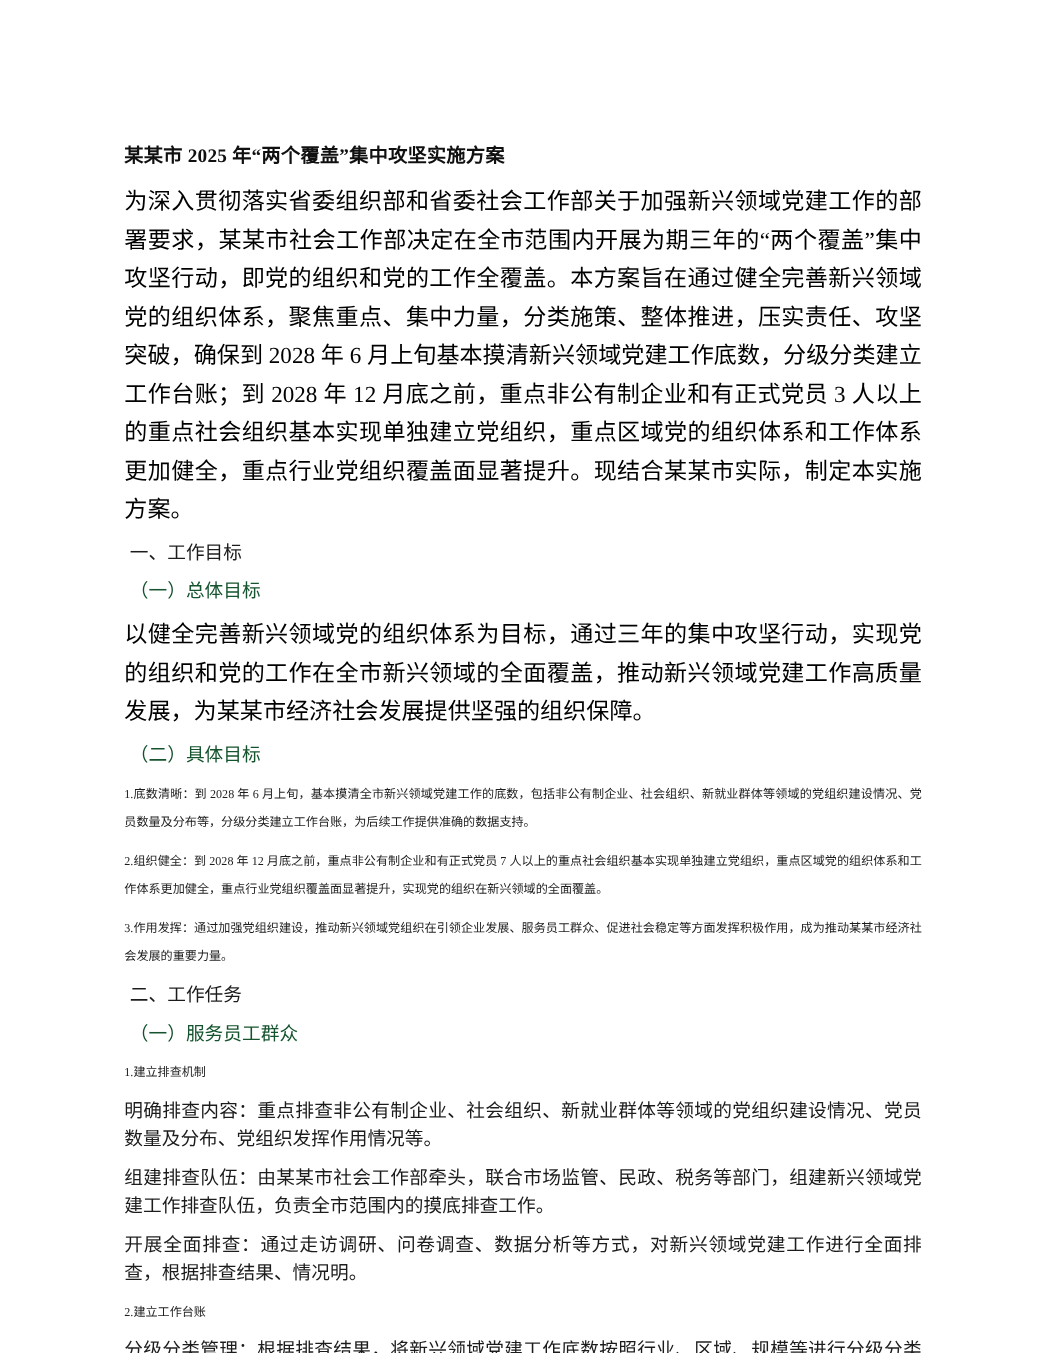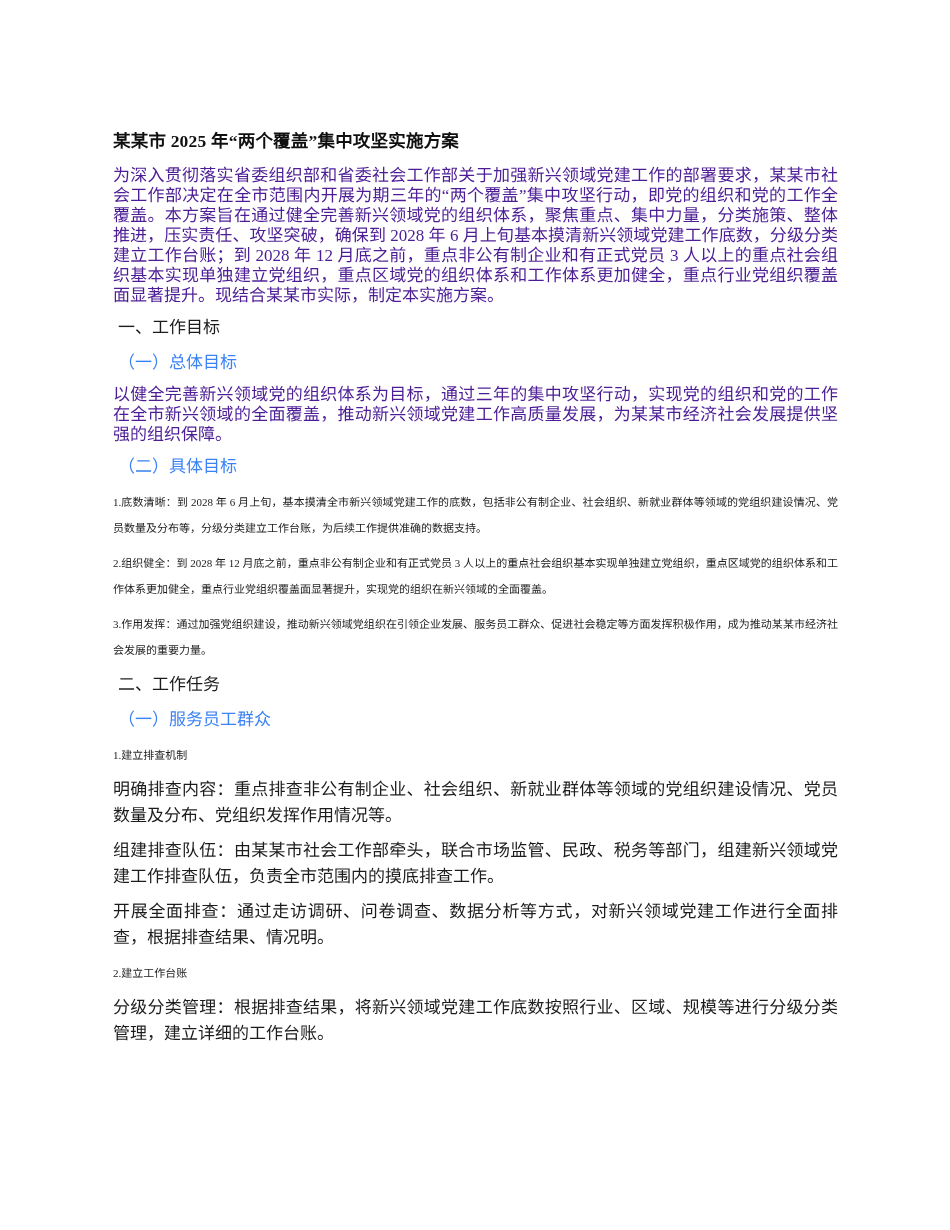--- a/index.html
+++ b/index.html
@@ -27,41 +27,41 @@
   .doc-title {
     font-size: 17.5px;
     font-weight: bold;
     line-height: 26px;
     margin: 0 0 12px 0;
     letter-spacing: 0.2px;
     color: #101010;
     text-align: left;
   }
   .body-para {
-    font-size: 17px;
-    line-height: 20px;
+    font-size: 21px;
+    line-height: 35px;
     margin: 0 0 9px 0;
     text-align: justify;
     text-justify: inter-ideograph;
-    color: #4c1d95;
+    color: #000000;
     letter-spacing: 0px;
   }
   .section-h1 {
     font-size: 17px;
     line-height: 26px;
     margin: 0 0 9px 0;
     padding-left: 5px;
     color: #1c1c1c;
   }
   .section-h2 {
     font-size: 17px;
     line-height: 26px;
     margin: 0 0 9px 0;
     padding-left: 5px;
-    color: #3b82f6;
+    color: #14532d;
   }
   .numbered-item {
     font-size: 11px;
     line-height: 26px;
     margin: 0 0 9px 0;
     text-align: justify;
     text-justify: inter-ideograph;
     color: #1c1c1c;
   }
   .sub-item {
@@ -78,21 +78,21 @@
 
 <div class="page">
   <h1 class="doc-title">某某市 2025 年“两个覆盖”集中攻坚实施方案</h1>
   <div class="doc-body">
       <p class="body-para">为深入贯彻落实省委组织部和省委社会工作部关于加强新兴领域党建工作的部署要求，某某市社会工作部决定在全市范围内开展为期三年的“两个覆盖”集中攻坚行动，即党的组织和党的工作全覆盖。本方案旨在通过健全完善新兴领域党的组织体系，聚焦重点、集中力量，分类施策、整体推进，压实责任、攻坚突破，确保到 2028 年 6 月上旬基本摸清新兴领域党建工作底数，分级分类建立工作台账；到 2028 年 12 月底之前，重点非公有制企业和有正式党员 3 人以上的重点社会组织基本实现单独建立党组织，重点区域党的组织体系和工作体系更加健全，重点行业党组织覆盖面显著提升。现结合某某市实际，制定本实施方案。</p>
       <p class="section-h1">一、工作目标</p>
       <p class="section-h2">（一）总体目标</p>
       <p class="body-para">以健全完善新兴领域党的组织体系为目标，通过三年的集中攻坚行动，实现党的组织和党的工作在全市新兴领域的全面覆盖，推动新兴领域党建工作高质量发展，为某某市经济社会发展提供坚强的组织保障。</p>
       <p class="section-h2">（二）具体目标</p>
       <p class="numbered-item">1.底数清晰：到 2028 年 6 月上旬，基本摸清全市新兴领域党建工作的底数，包括非公有制企业、社会组织、新就业群体等领域的党组织建设情况、党员数量及分布等，分级分类建立工作台账，为后续工作提供准确的数据支持。</p>
-      <p class="numbered-item">2.组织健全：到 2028 年 12 月底之前，重点非公有制企业和有正式党员 3 人以上的重点社会组织基本实现单独建立党组织，重点区域党的组织体系和工作体系更加健全，重点行业党组织覆盖面显著提升，实现党的组织在新兴领域的全面覆盖。</p>
+      <p class="numbered-item">2.组织健全：到 2028 年 12 月底之前，重点非公有制企业和有正式党员 7 人以上的重点社会组织基本实现单独建立党组织，重点区域党的组织体系和工作体系更加健全，重点行业党组织覆盖面显著提升，实现党的组织在新兴领域的全面覆盖。</p>
       <p class="numbered-item">3.作用发挥：通过加强党组织建设，推动新兴领域党组织在引领企业发展、服务员工群众、促进社会稳定等方面发挥积极作用，成为推动某某市经济社会发展的重要力量。</p>
       <p class="section-h1">二、工作任务</p>
       <p class="section-h2">（一）服务员工群众</p>
       <p class="numbered-item">1.建立排查机制</p>
       <p class="sub-item">明确排查内容：重点排查非公有制企业、社会组织、新就业群体等领域的党组织建设情况、党员数量及分布、党组织发挥作用情况等。</p>
       <p class="sub-item">组建排查队伍：由某某市社会工作部牵头，联合市场监管、民政、税务等部门，组建新兴领域党建工作排查队伍，负责全市范围内的摸底排查工作。</p>
       <p class="sub-item">开展全面排查：通过走访调研、问卷调查、数据分析等方式，对新兴领域党建工作进行全面排查，根据排查结果、情况明。</p>
       <p class="numbered-item">2.建立工作台账</p>
       <p class="sub-item">分级分类管理：根据排查结果，将新兴领域党建工作底数按照行业、区域、规模等进行分级分类管理，建立详细的工作台账。</p>
     </div>

